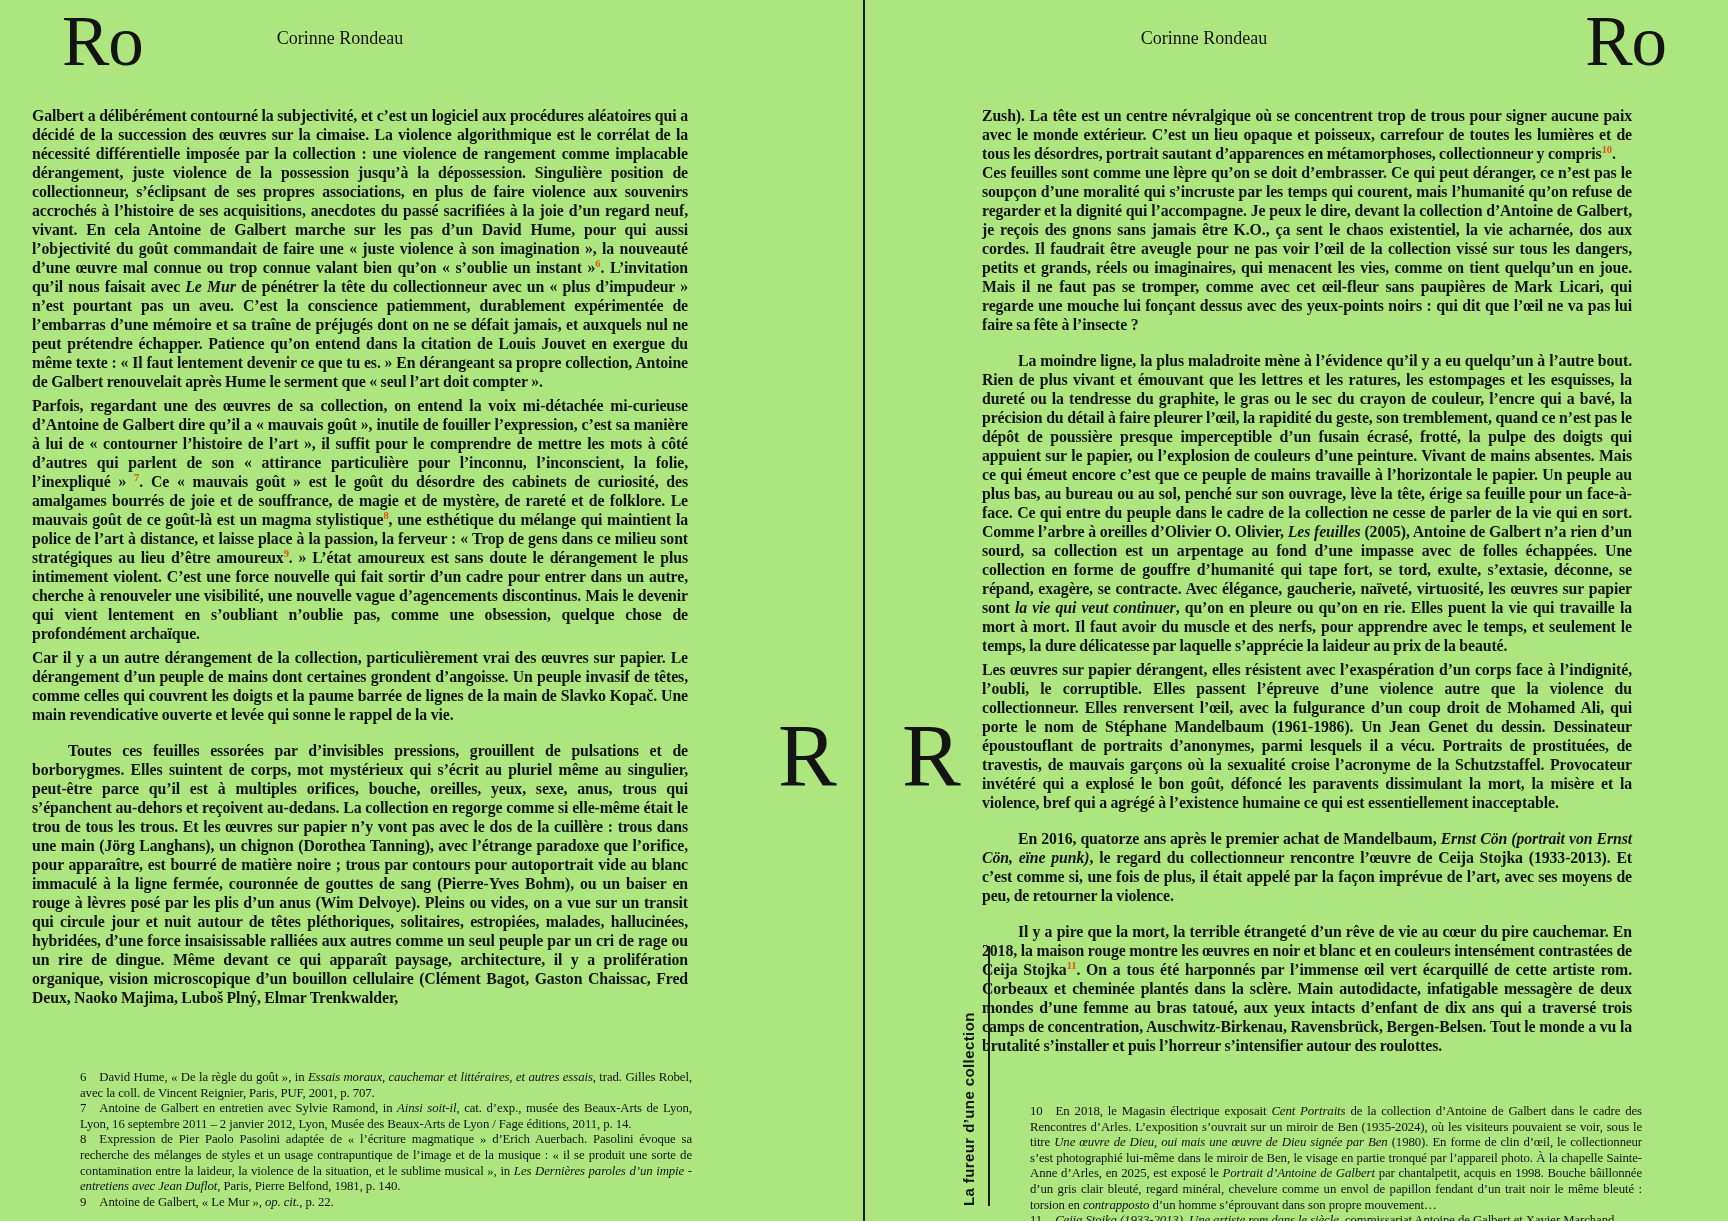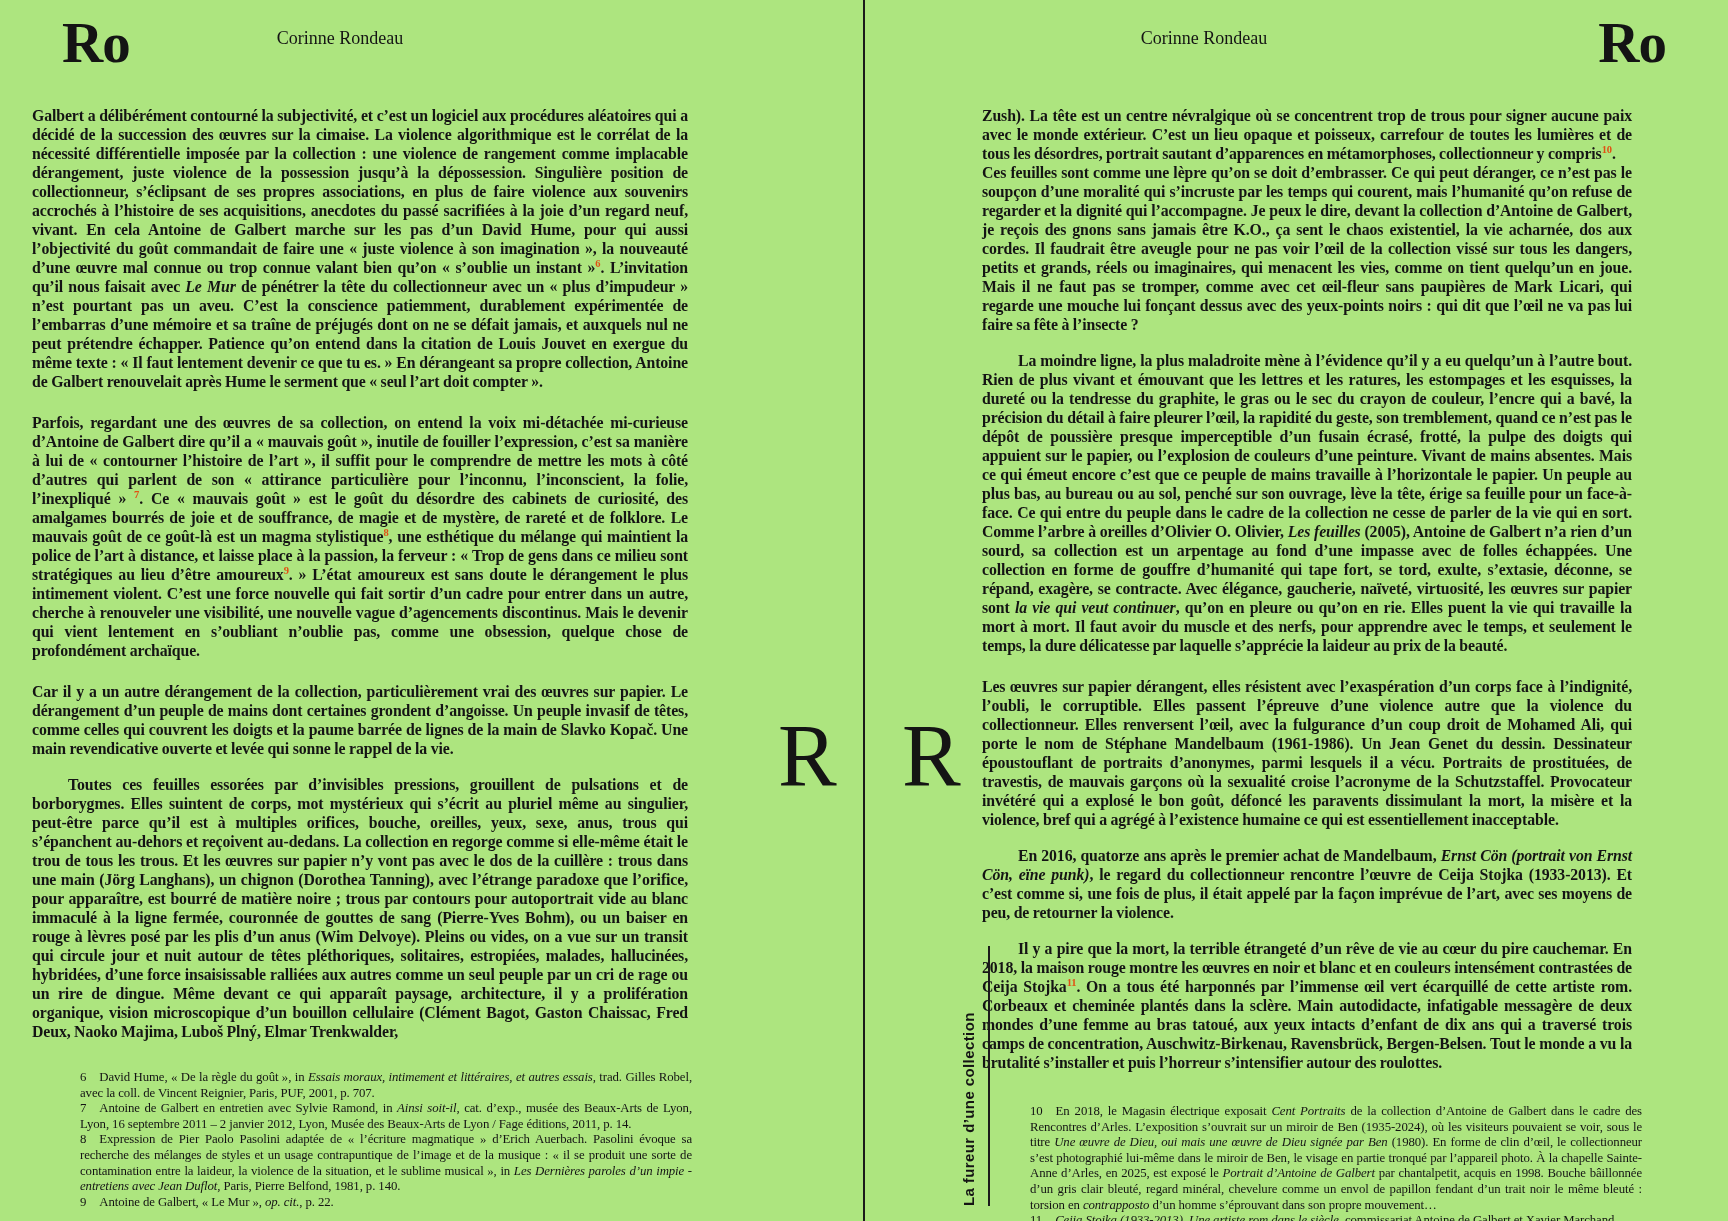--- a/index.html
+++ b/index.html
@@ -15,22 +15,22 @@
     color:var(--ink);
     font-family:"Liberation Serif", serif;
     position:relative;overflow:hidden;
   }
   .page{position:absolute;top:0;width:864px;height:1221px;}
   #page-left{left:0;}
   #page-right{left:864px;}
   .gutter{position:absolute;left:863px;top:0;width:2px;height:1221px;background:var(--rule);}
 
   .display-top{
-    position:absolute;top:14px;left:62px;
-    font-size:57px;line-height:1;letter-spacing:-1px;font-weight:bold;
+    position:absolute;top:6px;left:62px;
+    font-size:71px;line-height:1;letter-spacing:-1px;
   }
   #page-right .display-top{left:auto;right:62px;}
 
   .display-mid{
     position:absolute;top:712px;
     font-size:88px;line-height:1;
   }
   #page-left .display-mid{left:778px;}
   #page-right .display-mid{left:38px;}
 
@@ -42,21 +42,21 @@
   .body{
     position:absolute;top:106px;
     font-size:15.8px;line-height:19px;
     text-align:justify;letter-spacing:-0.1px;word-spacing:-0.3px;
     hyphens:auto;font-weight:bold;-webkit-hyphens:auto;
   }
   #page-left .body{left:32px;width:656px;}
   #page-right .body{left:118px;width:650px;}
 
   .para{margin:0;}
-  .para.gap{margin-top:22px;}
+  .para.gap{margin-top:5px;}
   .para.indent{text-indent:36px;margin-top:17px;}
   .it{font-style:italic;}
   sup.ref{color:var(--red);font-size:10.5px;line-height:0;vertical-align:super;}
 
   .footnotes{
     position:absolute;
     font-size:12.8px;line-height:15.6px;
     text-align:justify;letter-spacing:-0.1px;
     hyphens:auto;-webkit-hyphens:auto;
   }
@@ -87,21 +87,21 @@
     <div class="display-top">Ro</div>
     <div class="author">Corinne Rondeau</div>
     <div class="body">
         <p class="para"><span>Galbert a délibérément contourné la subjectivité, et c’est un logiciel aux procédures aléatoires qui a décidé de la succession des œuvres sur la cimaise. La violence algorithmique est le corrélat de la nécessité différentielle imposée par la collection : une violence de rangement comme implacable dérangement, juste violence de la possession jusqu’à la dépossession. Singulière position de collectionneur, s’éclipsant de ses propres associations, en plus de faire violence aux souvenirs accrochés à l’histoire de ses acquisitions, anecdotes du passé sacrifiées à la joie d’un regard neuf, vivant. En cela Antoine de Galbert marche sur les pas d’un David Hume, pour qui aussi l’objectivité du goût commandait de faire une « juste violence à son imagination », la nouveauté d’une œuvre mal connue ou trop connue valant bien qu’on « s’oublie un instant »</span><sup class="ref">6</sup><span>. L’invitation qu’il nous faisait avec </span><span class="it">Le Mur</span><span> de pénétrer la tête du collectionneur avec un « plus d’impudeur » n’est pourtant pas un aveu. C’est la conscience patiemment, durablement expérimentée de l’embarras d’une mémoire et sa traîne de préjugés dont on ne se défait jamais, et auxquels nul ne peut prétendre échapper. Patience qu’on entend dans la citation de Louis Jouvet en exergue du même texte : « Il faut lentement devenir ce que tu es. » En dérangeant sa propre collection, Antoine de Galbert renouvelait après Hume le serment que « seul l’art doit compter ».</span></p>
         <p class="para gap"><span>Parfois, regardant une des œuvres de sa collection, on entend la voix mi-détachée mi-curieuse d’Antoine de Galbert dire qu’il a « mauvais goût », inutile de fouiller l’expression, c’est sa manière à lui de « contourner l’histoire de l’art », il suffit pour le comprendre de mettre les mots à côté d’autres qui parlent de son « attirance particulière pour l’inconnu, l’inconscient, la folie, l’inexpliqué » </span><sup class="ref">7</sup><span>. Ce « mauvais goût » est le goût du désordre des cabinets de curiosité, des amalgames bourrés de joie et de souffrance, de magie et de mystère, de rareté et de folklore. Le mauvais goût de ce goût-là est un magma stylistique</span><sup class="ref">8</sup><span>, une esthétique du mélange qui maintient la police de l’art à distance, et laisse place à la passion, la ferveur : « Trop de gens dans ce milieu sont stratégiques au lieu d’être amoureux</span><sup class="ref">9</sup><span>. » L’état amoureux est sans doute le dérangement le plus intimement violent. C’est une force nouvelle qui fait sortir d’un cadre pour entrer dans un autre, cherche à renouveler une visibilité, une nouvelle vague d’agencements discontinus. Mais le devenir qui vient lentement en s’oubliant n’oublie pas, comme une obsession, quelque chose de profondément archaïque.</span></p>
         <p class="para gap"><span>Car il y a un autre dérangement de la collection, particulièrement vrai des œuvres sur papier. Le dérangement d’un peuple de mains dont certaines grondent d’angoisse. Un peuple invasif de têtes, comme celles qui couvrent les doigts et la paume barrée de lignes de la main de Slavko Kopač. Une main revendicative ouverte et levée qui sonne le rappel de la vie.</span></p>
         <p class="para indent"><span>Toutes ces feuilles essorées par d’invisibles pressions, grouillent de pulsations et de borborygmes. Elles suintent de corps, mot mystérieux qui s’écrit au pluriel même au singulier, peut-être parce qu’il est à multiples orifices, bouche, oreilles, yeux, sexe, anus, trous qui s’épanchent au-dehors et reçoivent au-dedans. La collection en regorge comme si elle-même était le trou de tous les trous. Et les œuvres sur papier n’y vont pas avec le dos de la cuillère : trous dans une main (Jörg Langhans), un chignon (Dorothea Tanning), avec l’étrange paradoxe que l’orifice, pour apparaître, est bourré de matière noire ; trous par contours pour autoportrait vide au blanc immaculé à la ligne fermée, couronnée de gouttes de sang (Pierre-Yves Bohm), ou un baiser en rouge à lèvres posé par les plis d’un anus (Wim Delvoye). Pleins ou vides, on a vue sur un transit qui circule jour et nuit autour de têtes pléthoriques, solitaires, estropiées, malades, hallucinées, hybridées, d’une force insaisissable ralliées aux autres comme un seul peuple par un cri de rage ou un rire de dingue. Même devant ce qui apparaît paysage, architecture, il y a prolifération organique, vision microscopique d’un bouillon cellulaire (Clément Bagot, Gaston Chaissac, Fred Deux, Naoko Majima, Luboš Plný, Elmar Trenkwalder,</span></p>
       </div>
     <div class="display-mid">R</div>
     <div class="footnotes">
-        <p class="fn"><span class="num">6</span><span><span>David Hume, « De la règle du goût », in </span><span class="it">Essais moraux, intimement et littéraires, et autres essais</span><span>, trad. Gilles Robel, avec la coll. de Vincent Reignier, Paris, PUF, 2001, p. 707.</span></span></p>
+        <p class="fn"><span class="num">6</span><span><span>David Hume, « De la règle du goût », in </span><span class="it">Essais moraux, cauchemar et littéraires, et autres essais</span><span>, trad. Gilles Robel, avec la coll. de Vincent Reignier, Paris, PUF, 2001, p. 707.</span></span></p>
         <p class="fn"><span class="num">7</span><span><span>Antoine de Galbert en entretien avec Sylvie Ramond, in </span><span class="it">Ainsi soit-il</span><span>, cat. d’exp., musée des Beaux-Arts de Lyon, Lyon, 16 septembre 2011 – 2 janvier 2012, Lyon, Musée des Beaux-Arts de Lyon / Fage éditions, 2011, p. 14.</span></span></p>
         <p class="fn"><span class="num">8</span><span><span>Expression de Pier Paolo Pasolini adaptée de « l’écriture magmatique » d’Erich Auerbach. Pasolini évoque sa recherche des mélanges de styles et un usage contrapuntique de l’image et de la musique : « il se produit une sorte de contamination entre la laideur, la violence de la situation, et le sublime musical », in </span><span class="it">Les Dernières paroles d’un impie - entretiens avec Jean Duflot</span><span>, Paris, Pierre Belfond, 1981, p. 140.</span></span></p>
         <p class="fn"><span class="num">9</span><span><span>Antoine de Galbert, « Le Mur », </span><span class="it">op. cit.</span><span>, p. 22.</span></span></p>
       </div>
   </section>
 
   <section class="page" id="page-right">
     <div class="display-top">Ro</div>
     <div class="author">Corinne Rondeau</div>
     <div class="body">

